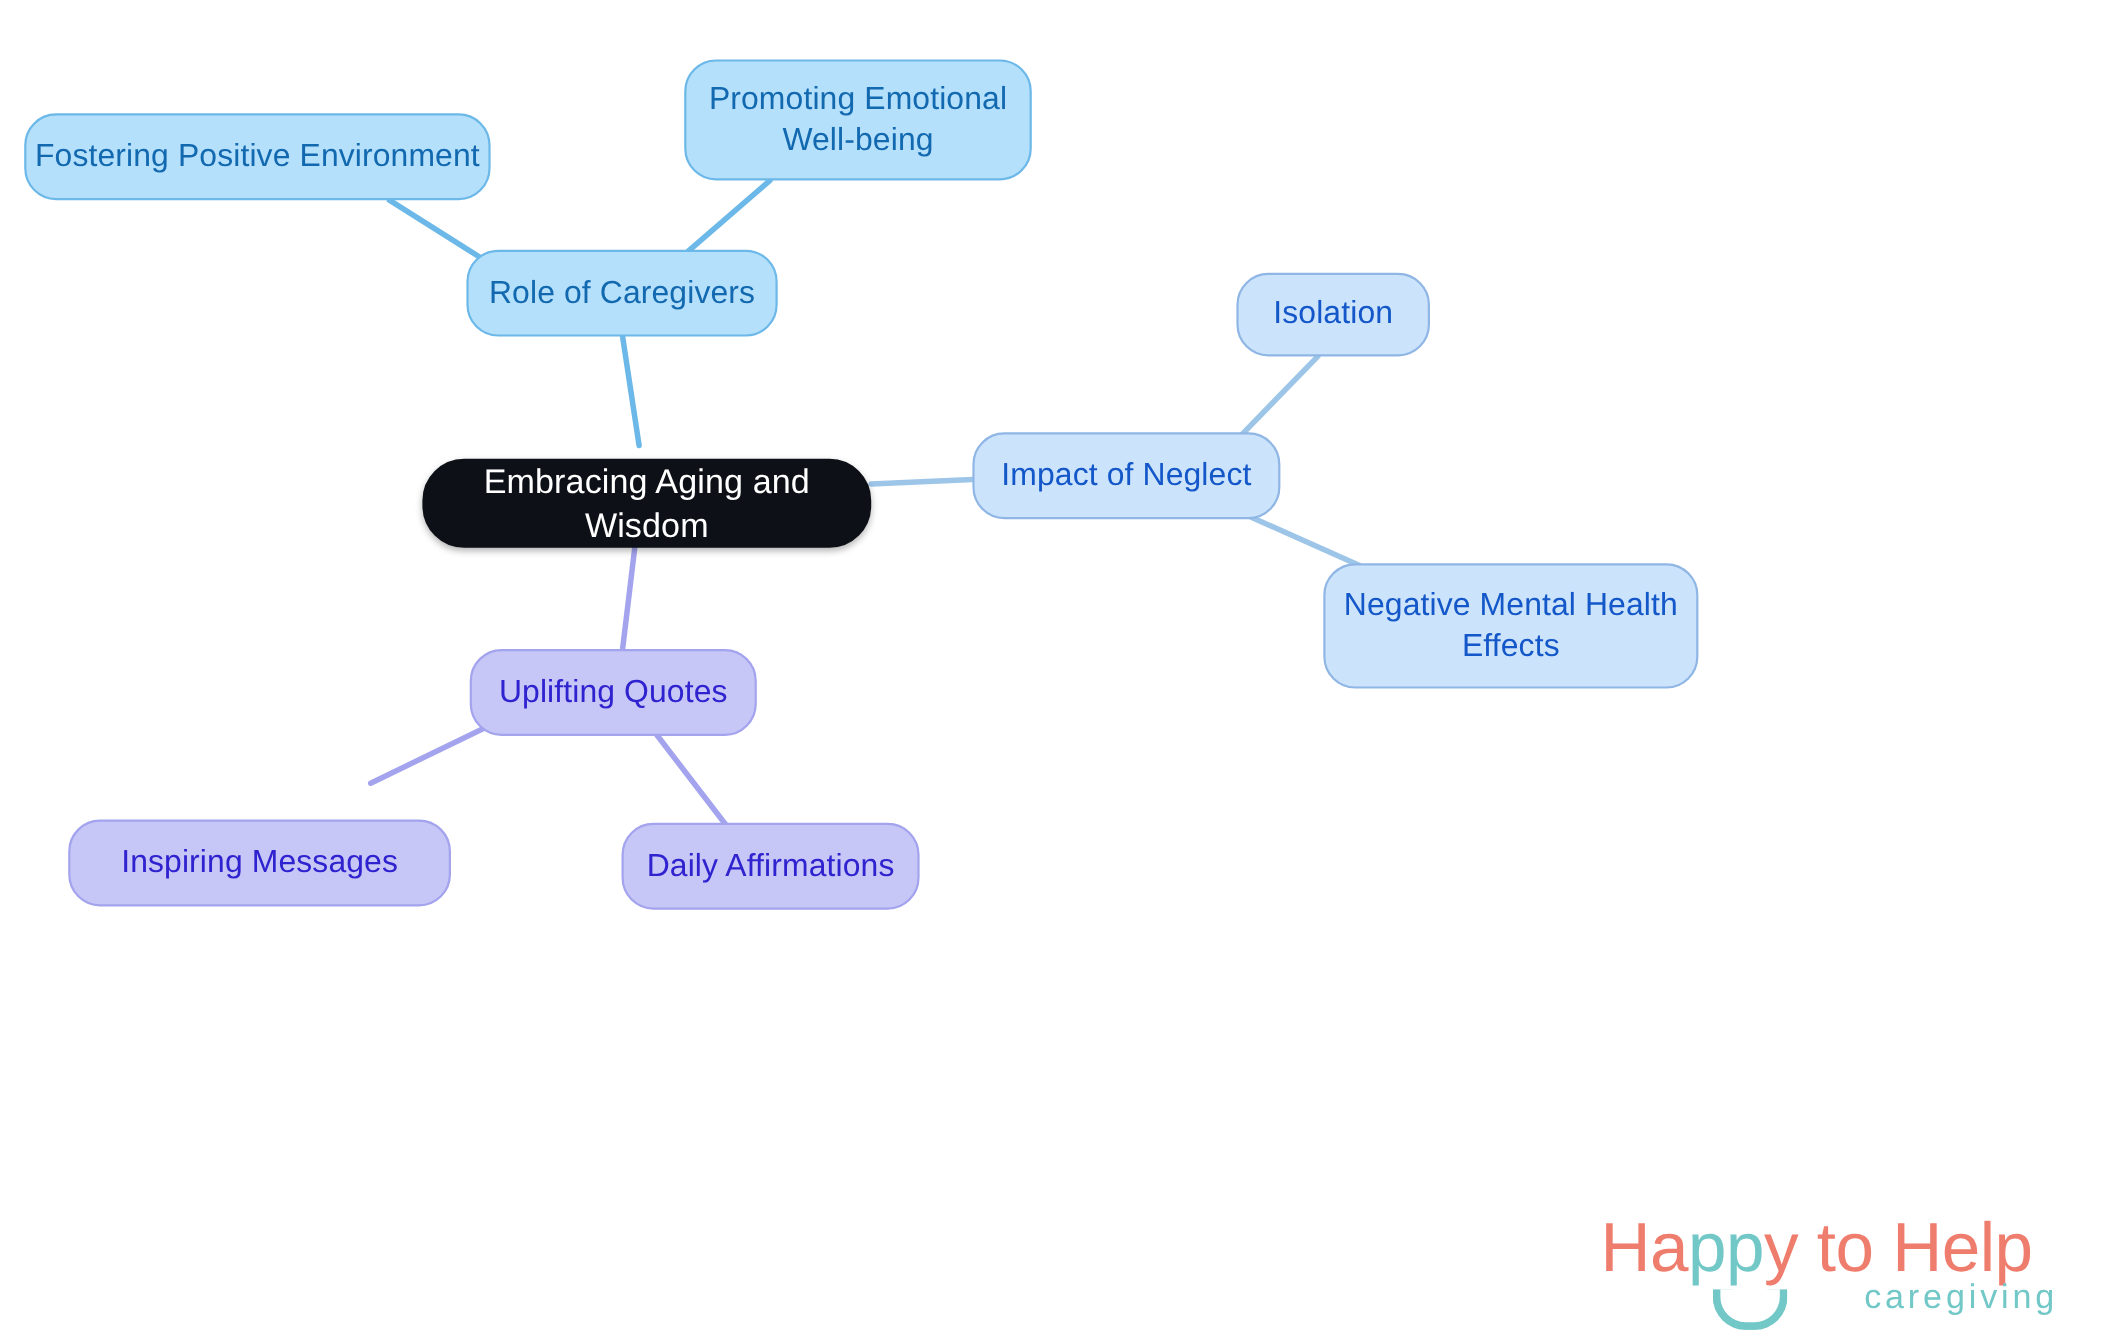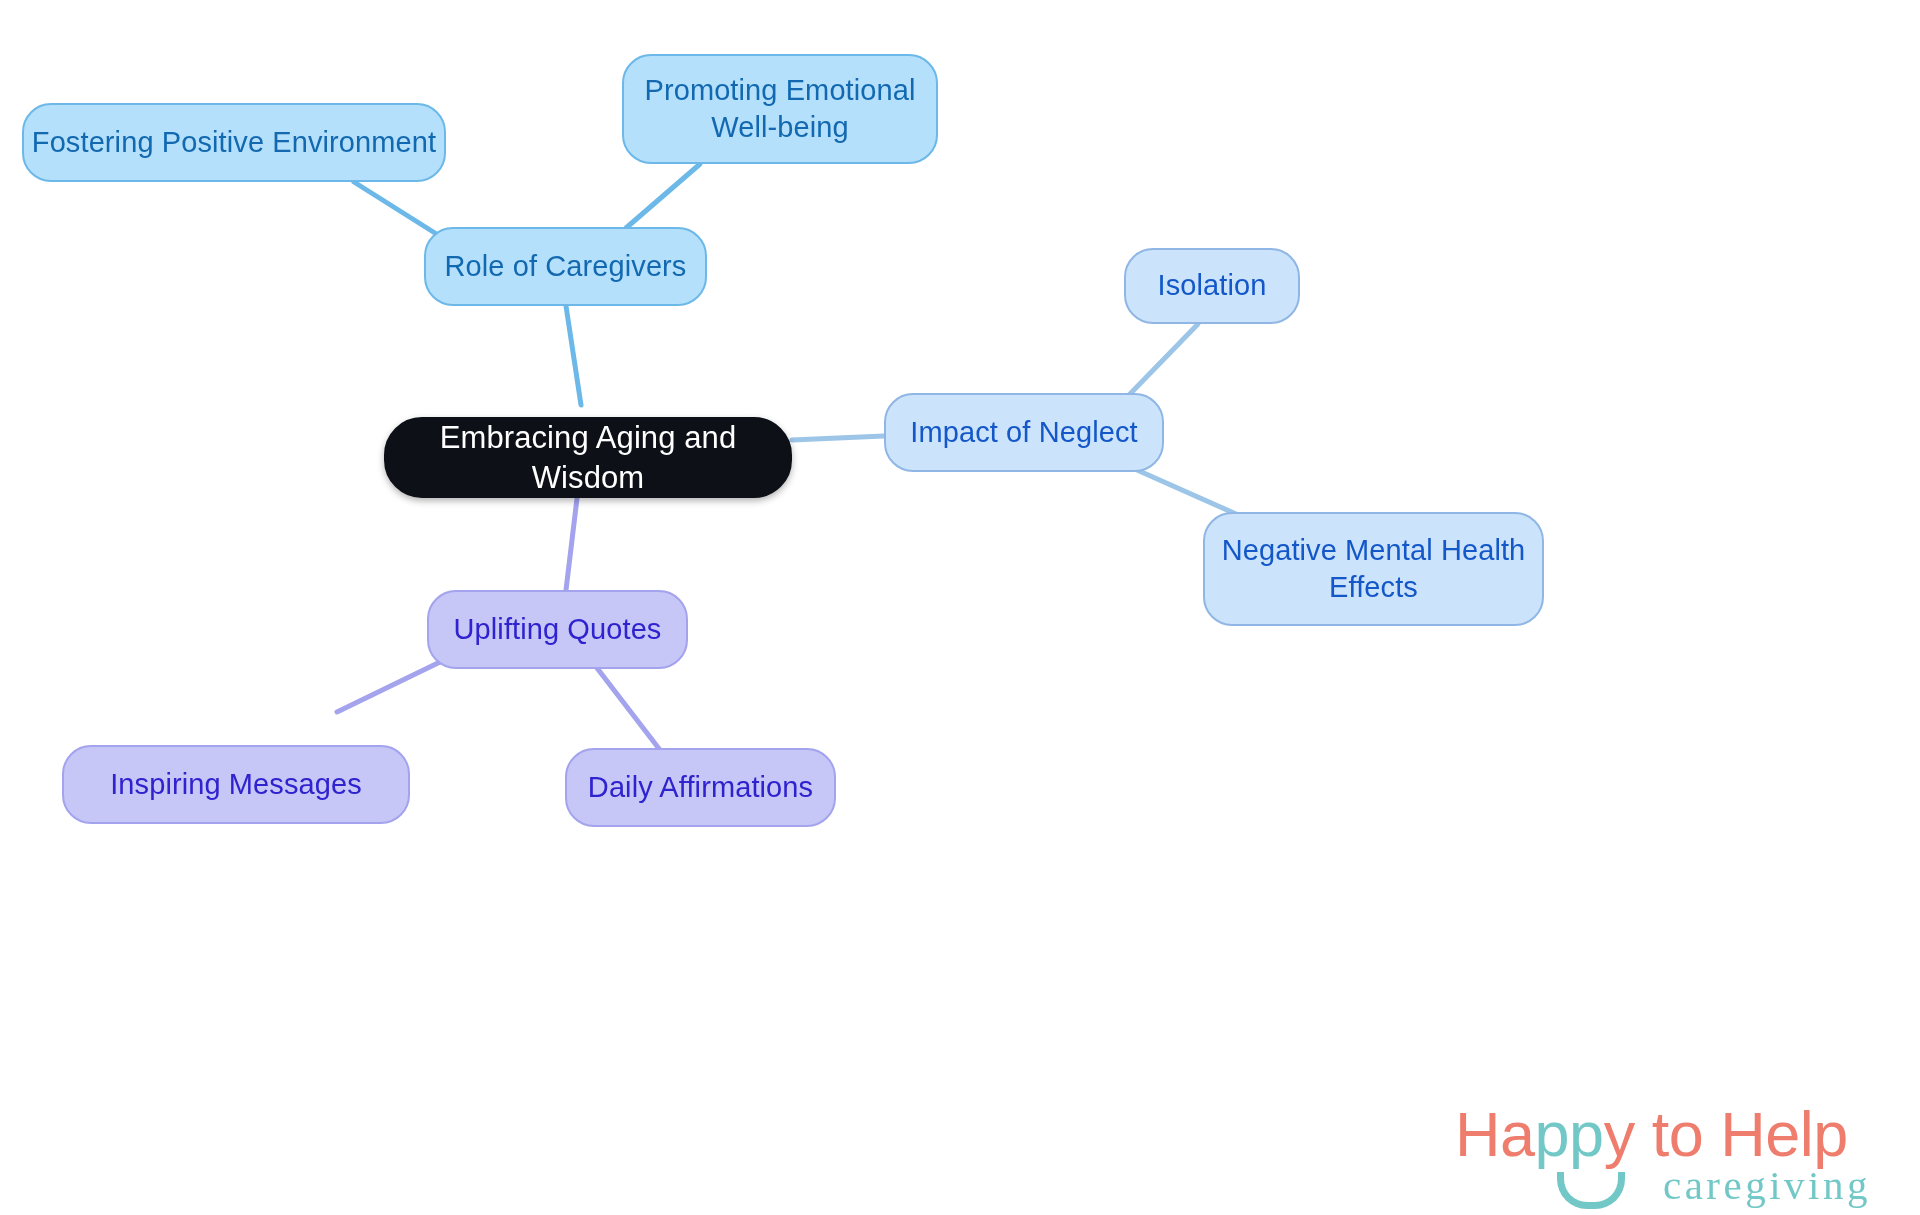--- a/index.html
+++ b/index.html
@@ -82,25 +82,24 @@
     color: #ef7d6d;
     white-space: nowrap;
   }
   .logo-teal {
     color: #72c7c7;
   }
   .logo-sub {
     position: absolute;
     right: 4px;
     top: 63px;
-    font-size: 41px;
+    font-size: 31px;
     letter-spacing: 3.5px;
     color: #72c7c7;
     white-space: nowrap;
-    font-family: Liberation Serif, serif;
   }
   .logo-smile {
     position: absolute;
     left: 102px;
     top: 74px;
     width: 54px;
     height: 30px;
     border: 7px solid #72c7c7;
     border-top: none;
     border-radius: 0 0 30px 30px;

